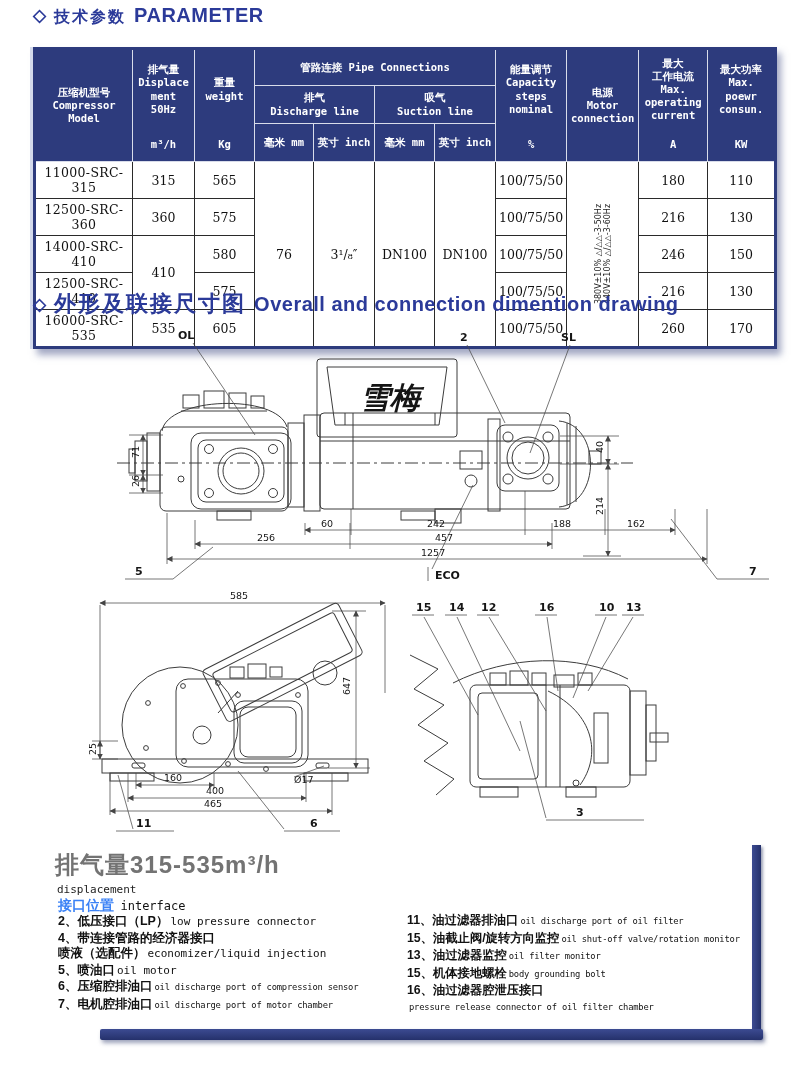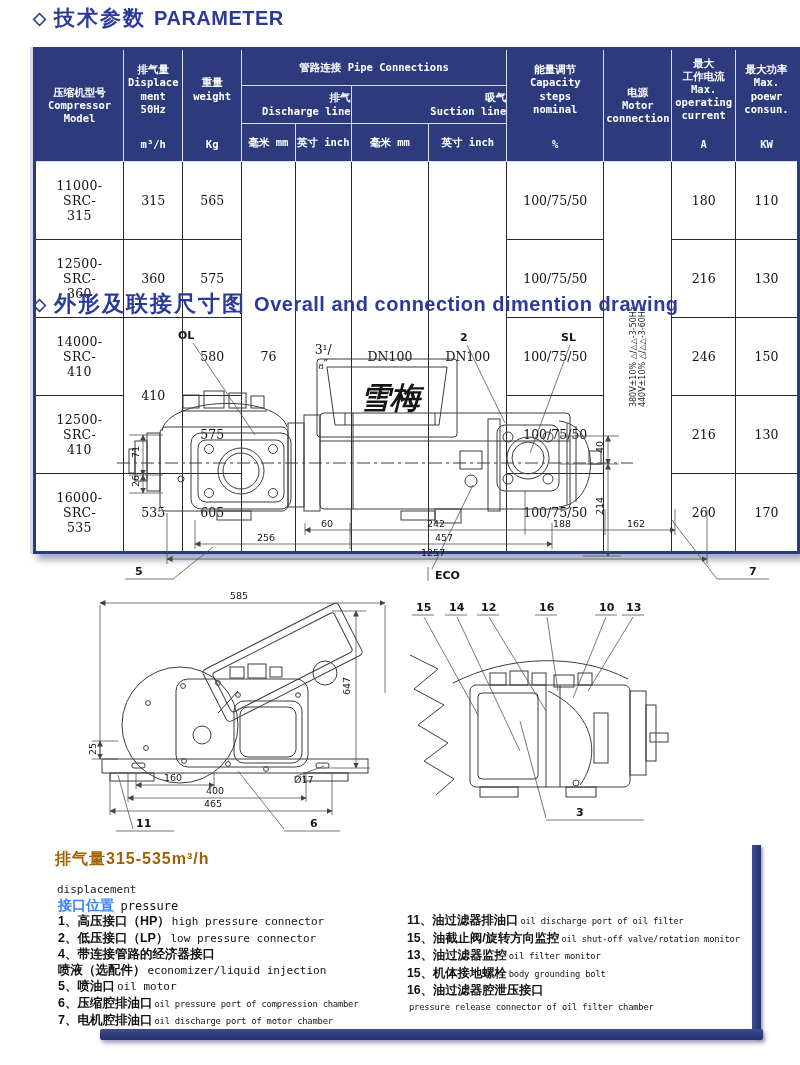--- a/index.html
+++ b/index.html
@@ -2,61 +2,61 @@
 <html><head>
 <meta charset="utf-8">
 <style>
   html,body{margin:0;padding:0;background:#fff;}
   .page{position:relative;width:800px;height:1065px;background:#fff;overflow:hidden;
         font-family:"Liberation Sans",sans-serif;}
 
   
   .sec-title{position:absolute;display:flex;align-items:baseline;gap:8px;color:#2b3a99;}
   .sec-title .diamond{font-size:17px;font-weight:bold;transform:translateY(-1px);}
-  .sec-title .zh{font-size:21px;font-weight:bold;letter-spacing:2px;}
+  .sec-title .zh{font-size:16px;font-weight:bold;letter-spacing:2px;}
   .sec-title .en{font-size:20px;font-weight:bold;letter-spacing:0.5px;}
   .t1{left:33px;top:4px;}
   .t2{left:33px;top:289px;}
   .t2 .zh{font-size:22px;}
 
   
   table.params{position:absolute;left:33px;top:47px;border-collapse:collapse;table-layout:fixed;
     border:3px solid #2d3b7d;background:#fff;
     box-shadow:-3px 0 0 #d4daec, 4px 6px 7px rgba(86,97,146,.55);}
   table.params th{background:#2d3b7d;color:#fff;border:1px solid #d8dcea;padding:0;
     font-family:"DejaVu Sans Mono","Liberation Mono",monospace;font-weight:bold;font-size:10.5px;line-height:1.25;}
-  table.params td{border:1px solid #2a2a2a;text-align:center;padding:16px;
+  table.params td{border:1px solid #2a2a2a;text-align:center;padding:3px;
     font-family:"DejaVu Serif","Liberation Serif",serif;font-size:12.5px;color:#111;}
   tr.h1{height:37px;} tr.h2{height:38px;} tr.h3{height:38px;} tr.br{height:21px;}
   .hfull{height:111px;display:flex;align-items:center;justify-content:center;white-space:pre-line;text-align:center;}
   .hstack{height:111px;display:flex;flex-direction:column;}
   .hstack .hlabel{flex:1;display:flex;align-items:center;justify-content:center;white-space:pre-line;text-align:center;}
   .hstack .hunit{height:32px;display:flex;align-items:center;justify-content:center;}
-  .hsub{white-space:pre-line;text-align:right;}
+  .hsub{white-space:pre-line;text-align:center;}
   td.c-model{text-align:left;padding-left:4px;letter-spacing:0.3px;}
   td.motor-cell{position:relative;}
   .vtext{position:absolute;left:50%;top:50%;transform:translate(-50%,-50%) rotate(-90deg);
     white-space:pre;line-height:1.6;font:8px "DejaVu Sans","Liberation Sans",sans-serif;color:#222;}
 
   
   .dwg{position:absolute;}
   .dwg .ln line,.dwg .ln path,.dwg .ln rect,.dwg .ln circle,.dwg .ln polyline,.dwg .ln polygon
     {fill:none;stroke:#3c3c3c;stroke-width:1;}
   .dwg .thin line,.dwg .thin path,.dwg .thin polyline{stroke:#4a4a4a;stroke-width:.75;}
   .dwg .cl{stroke-dasharray:13 4 3 4;stroke-width:.7;}
   .dwg text{fill:#151515;stroke:none;font:9.5px "DejaVu Sans","Liberation Sans",sans-serif;}
   .dwg text.b{font-weight:bold;font-size:11px;}
   .dwg text.logo{font-family:"DejaVu Serif","Liberation Serif",serif;font-style:italic;font-weight:bold;font-size:30px;}
   .side{left:105px;top:323px;}
   .front{left:88px;top:583px;}
   .rear{left:398px;top:593px;}
 
   
   .mono{font-family:"DejaVu Sans Mono","Liberation Mono",monospace;}
-  .disp-big{position:absolute;left:55px;top:849px;font-size:16px;font-weight:bold;color:#a16207;letter-spacing:1px;}
+  .disp-big{position:absolute;left:55px;top:849px;font-size:24px;font-weight:bold;color:#737373;letter-spacing:1px;}
   .disp-en{position:absolute;left:57px;top:883px;font-size:11px;color:#1c1c1c;}
   .conn-title{position:absolute;left:58px;top:896px;}
   .conn-title .zh{font-weight:bold;font-size:14px;color:#3b82f6;}
   .conn-title .en{font-size:12px;margin-left:2px;color:#111;}
   .list{position:absolute;}
   .list-left{left:58px;top:913px;width:348px;}
   .list-right{left:407px;top:912px;width:368px;}
   .item{white-space:nowrap;line-height:13.4px;margin-bottom:1.2px;color:#111;}
   .item .num,.item .zh{font-weight:bold;font-size:12.5px;}
   .item .zh{white-space:pre-line;}
@@ -441,30 +441,29 @@
     <text class="b" x="141" y="18">16</text>
     <text class="b" x="201" y="18">10</text>
     <text class="b" x="228" y="18">13</text>
     <text class="b" x="178" y="223">3</text>
   </svg>
 
   <div class="disp-big">排气量315-535m³/h</div>
   <div class="disp-en mono">displacement</div>
   <div class="conn-title">
     <span class="zh">接口位置</span>
-    <span class="en mono">pressure</span>
+    <span class="en mono">interface</span>
   </div>
 
   <div class="list list-left">
-    <div class="item"><span class="num">1、</span><span class="zh">高压接口（HP）</span><span class="en mono">high pressure connector</span></div>
     <div class="item"><span class="num">2、</span><span class="zh">低压接口（LP）</span><span class="en mono">low pressure connector</span></div>
     <div class="item"><span class="num">4、</span><span class="zh">带连接管路的经济器接口
 喷液（选配件）</span><span class="en mono">economizer/liquid injection</span></div>
     <div class="item"><span class="num">5、</span><span class="zh">喷油口</span><span class="en mono">oil motor</span></div>
-    <div class="item"><span class="num">6、</span><span class="zh">压缩腔排油口</span><span class="en mono en-sm">oil pressure port of compression chamber</span></div>
+    <div class="item"><span class="num">6、</span><span class="zh">压缩腔排油口</span><span class="en mono en-sm">oil discharge port of compression sensor</span></div>
     <div class="item"><span class="num">7、</span><span class="zh">电机腔排油口</span><span class="en mono en-sm">oil discharge port of motor chamber</span></div>
   </div>
 
   <div class="list list-right">
     <div class="item"><span class="num">11、</span><span class="zh">油过滤器排油口</span><span class="en mono en-sm">oil discharge port of oil filter</span></div>
     <div class="item"><span class="num">15、</span><span class="zh">油截止阀/旋转方向监控</span><span class="en mono en-sm">oil shut-off valve/rotation monitor</span></div>
     <div class="item"><span class="num">13、</span><span class="zh">油过滤器监控</span><span class="en mono en-sm">oil filter monitor</span></div>
     <div class="item"><span class="num">15、</span><span class="zh">机体接地螺栓</span><span class="en mono en-sm">body grounding bolt</span></div>
     <div class="item"><span class="num">16、</span><span class="zh">油过滤器腔泄压接口</span><span class="en mono en-sm">pressure release connector of oil filter chamber</span></div>
   </div>

